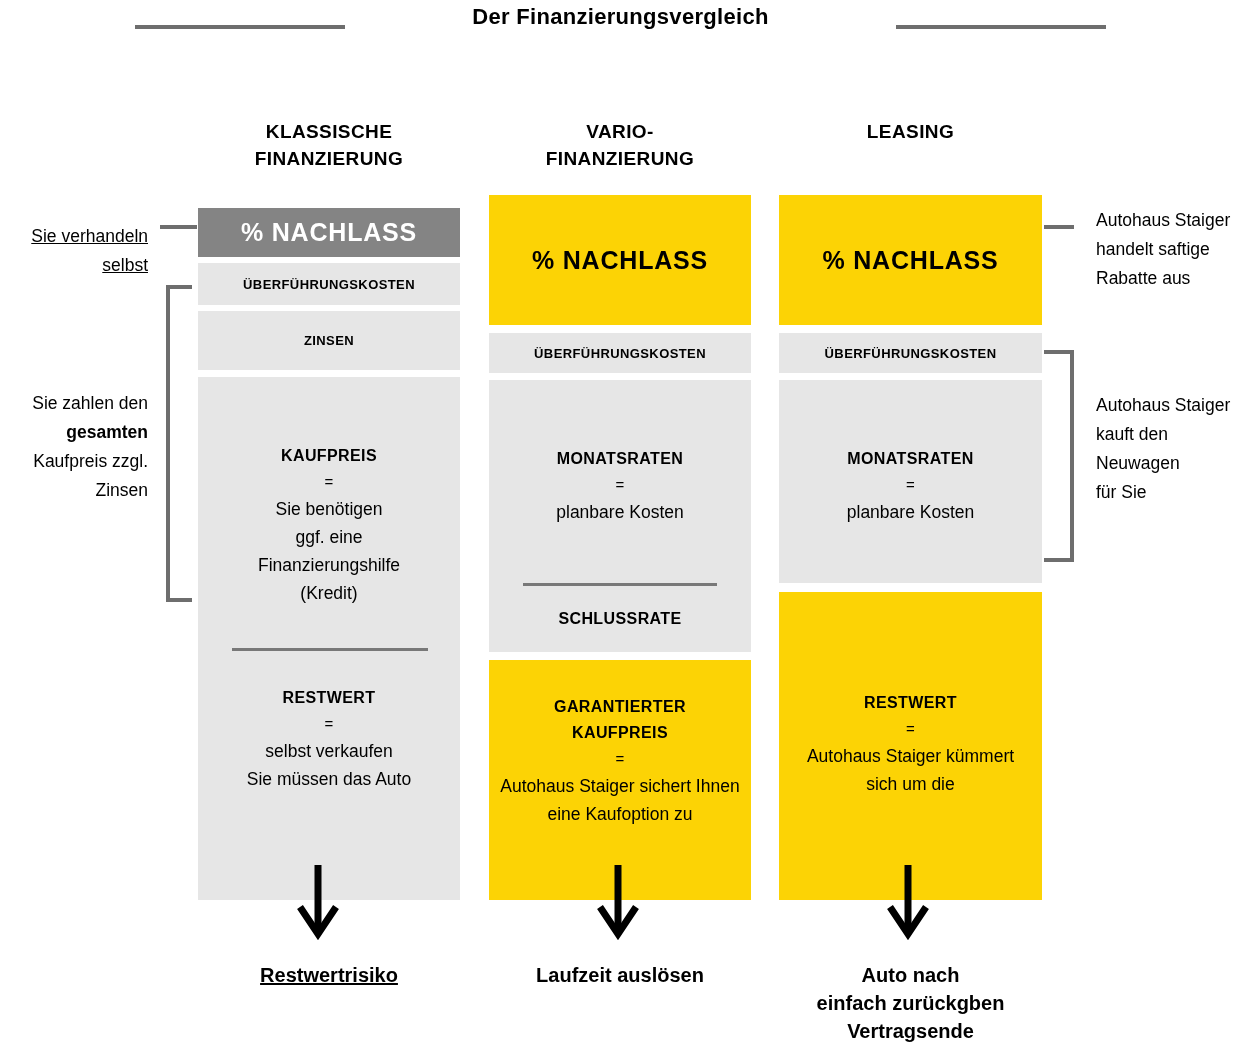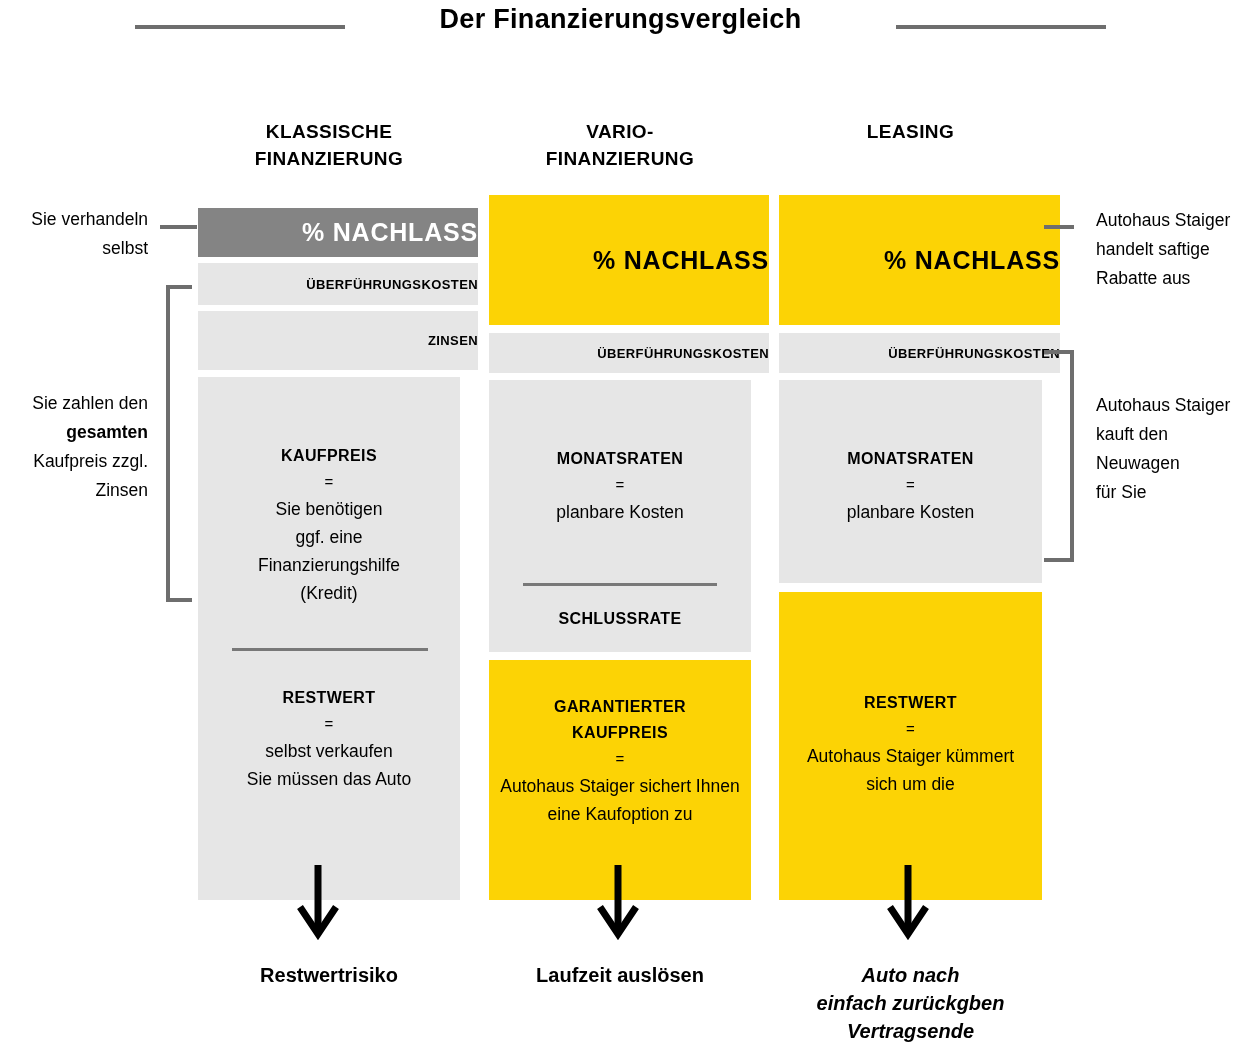--- a/index.html
+++ b/index.html
@@ -3,35 +3,35 @@
 <meta charset="utf-8">
 <style>
   html,body{margin:0;padding:0;background:#fff;}
   body{
     width:1241px;height:1058px;position:relative;overflow:hidden;
     font-family:"Liberation Sans", sans-serif;color:#000;
     --yellow:#FCD305; --dark-gray:#848484; --light-gray:#E6E6E6; --line-gray:#6E6E6E; --divider-gray:#787878;
   }
   .title{
     position:absolute;left:0;right:0;top:4px;margin:0;text-align:center;
-    font-size:27px;font-weight:bold;letter-spacing:0.3px;
+    font-size:22px;font-weight:bold;letter-spacing:0.3px;
   }
   .rule{position:absolute;top:25px;height:4px;background:var(--line-gray);}
   .rule-left{left:135px;width:210px;}
   .rule-right{left:896px;width:210px;}
 
   .col-header{
     position:absolute;top:118px;text-align:center;
     font-size:19px;font-weight:bold;letter-spacing:0.4px;line-height:27px;
   }
   .box{position:absolute;text-align:center;}
   .box-dark{background:var(--dark-gray);color:#fff;}
   .box-light{background:var(--light-gray);}
   .box-yellow{background:var(--yellow);}
-  .flexc{display:flex;align-items:center;justify-content:flex-end;padding-left:18px;}
+  .flexc{display:flex;align-items:center;justify-content:center;}
 
   .nachlass{font-size:25px;font-weight:bold;letter-spacing:0.8px;}
   .small-label{font-size:13px;font-weight:bold;letter-spacing:0.4px;}
   .stack{position:absolute;left:0;right:0;text-align:center;}
   .t-title{font-size:16px;font-weight:bold;letter-spacing:0.4px;line-height:26px;}
   .t-eq{font-size:15px;line-height:26px;}
   .t-body{font-size:17.5px;line-height:28px;}
   .divider{position:absolute;height:3px;background:var(--divider-gray);}
 
   .outcome{
@@ -101,21 +101,21 @@
     <div class="t-title">RESTWERT</div>
     <div class="t-eq">=</div>
     <div class="t-body">selbst verkaufen</div>
     <div class="t-body">Sie müssen das Auto</div>
   </div>
 </div>
 <svg class="arrow" style="left:296px;" viewBox="0 0 44 76">
   <line x1="22" y1="0" x2="22" y2="66" stroke="#000" stroke-width="7"></line>
   <path d="M4 42 L22 69 L40 42" fill="none" stroke="#000" stroke-width="7"></path>
 </svg>
-<div class="outcome" style="left:198px;width:262px;">
+<div class="outcome" style="left:198px;width:262px;text-decoration:underline;">
   <div>Restwertrisiko</div>
 </div>
 
 <div class="box box-yellow flexc nachlass" style="left:489px;top:195px;width:262px;height:130px;">
   <span>% NACHLASS</span>
 </div>
 <div class="box box-light flexc small-label" style="left:489px;top:333px;width:262px;height:40px;">
   <span>ÜBERFÜHRUNGSKOSTEN</span>
 </div>
 <div class="box box-light" style="left:489px;top:380px;width:262px;height:272px;">
@@ -162,27 +162,27 @@
     <div class="t-title">RESTWERT</div>
     <div class="t-eq">=</div>
     <div class="t-body">Autohaus Staiger kümmert</div>
     <div class="t-body">sich um die</div>
   </div>
 </div>
 <svg class="arrow" style="left:886px;" viewBox="0 0 44 76">
   <line x1="22" y1="0" x2="22" y2="66" stroke="#000" stroke-width="7"></line>
   <path d="M4 42 L22 69 L40 42" fill="none" stroke="#000" stroke-width="7"></path>
 </svg>
-<div class="outcome" style="left:779px;width:263px;font-style:italic;">
+<div class="outcome" style="left:779px;width:263px;">
   <div>Auto nach</div>
   <div>einfach zurückgben</div>
   <div>Vertragsende</div>
 </div>
 
-<div class="note note-left" style="left:20px;top:205px;width:128px;">
+<div class="note note-left" style="left:20px;top:222px;width:128px;text-decoration:underline;">
   <div>Sie verhandeln</div>
   <div>selbst</div>
 </div>
 <div class="connector" style="left:160px;top:225px;width:37px;"></div>
 
 <div class="note note-left" style="left:20px;top:389px;width:128px;">
   <div>Sie zahlen den</div>
   <div class="b">gesamten</div>
   <div>Kaufpreis zzgl.</div>
   <div>Zinsen</div>

